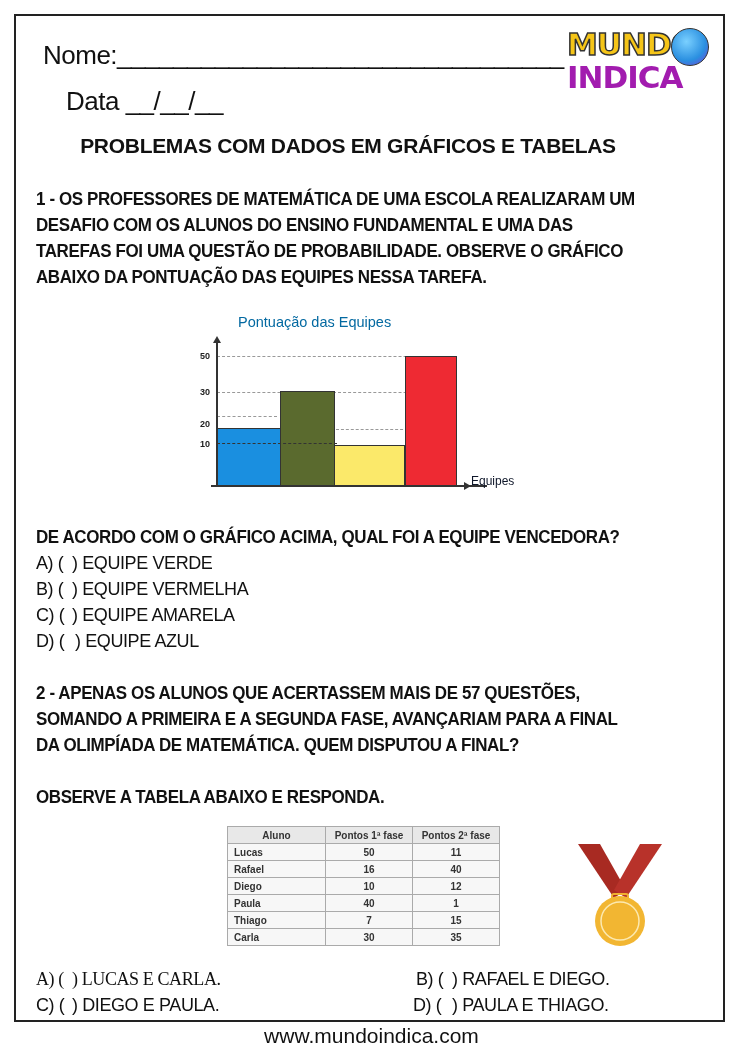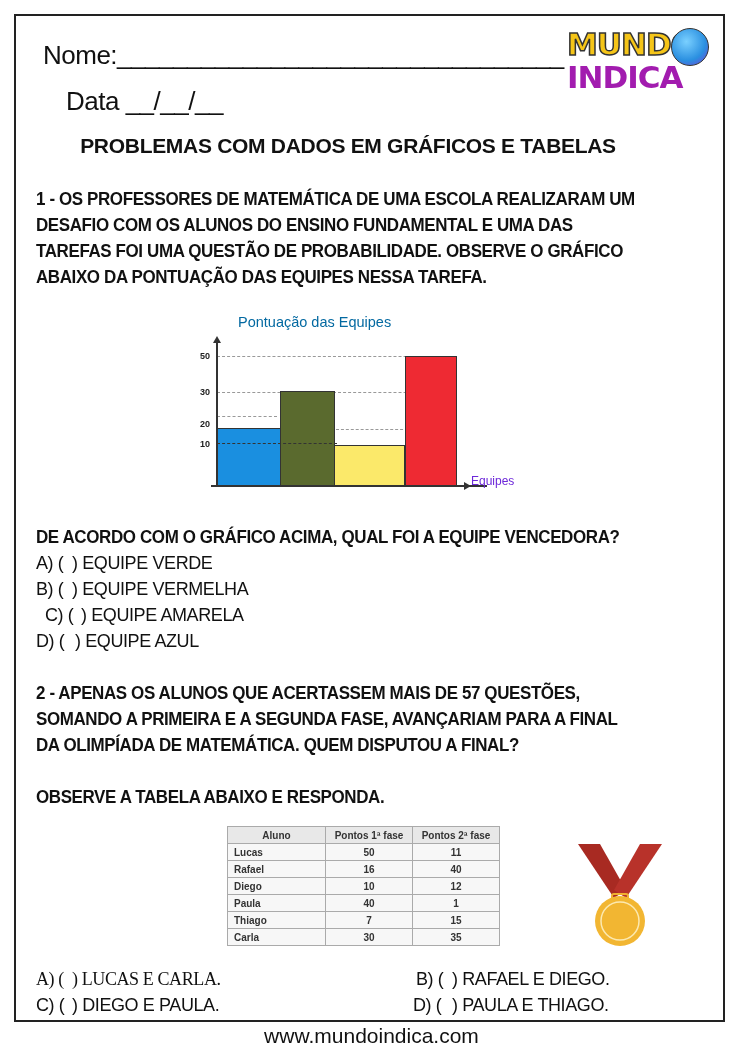--- a/index.html
+++ b/index.html
@@ -19,21 +19,21 @@
   .logo .indica { position:absolute; left:4px; top:33px; font-weight:900; font-size:31px; color:#a21caf; letter-spacing:-1px; font-family:"DejaVu Sans", sans-serif; }
   .logo .globe { position:absolute; left:108px; top:2px; width:36px; height:36px; border-radius:50%; background:radial-gradient(circle at 40% 35%, #7ad0ff, #2a8fe0 60%, #7a3ad8); border:1.5px solid #333; }
   
   .chart { left:186px; top:310px; width:340px; height:185px; }
   .chart .ctitle { position:absolute; left:52px; top:4px; font-size:14.5px; color:#0369a1; }
   .ytick { position:absolute; left:14px; font-size:9px; font-weight:bold; color:#222; }
   .bar { position:absolute; border:1.5px solid #333; box-sizing:border-box; }
   .grid { position:absolute; border-top:1.2px dashed #999; height:0; }
   .axis-y { position:absolute; left:30px; top:30px; width:1.5px; height:147px; background:#333; }
   .axis-x { position:absolute; left:25px; top:175px; width:276px; height:1.5px; background:#333; }
-  .xlab { position:absolute; left:285px; top:164px; font-size:12px; color:#6d28d9; }
+  .xlab { position:absolute; left:285px; top:164px; font-size:12px; color:#0f172a; }
   
   .tbl { left:227px; top:826px; border-collapse:collapse; font-size:10px; font-weight:bold; color:#333; background:#f7f7f7; }
   .tbl td, .tbl th { border:1px solid #aaa; height:16px; padding:0 6px; }
   .tbl th { background:#e8e8e8; font-weight:bold; }
   .tbl td.c { text-align:center; }
   .tbl .c1 { width:85px;margin-left:37px; } .tbl .c2 { width:74px; } .tbl .c3 { width:74px; }
   .medal { left:574px; top:838px; width:92px; height:110px; }
   .footer { left:0; width:743px; top:1024px; text-align:center; font-size:21px; color:#111; }
 </style>
 </head>
@@ -78,21 +78,21 @@
   <div class="axis-x"></div>
   <div class="abs" style="left:27px; top:26px; width:0; height:0; border-left:4px solid transparent; border-right:4px solid transparent; border-bottom:7px solid #333;"></div>
   <div class="abs" style="left:278px; top:172px; width:0; height:0; border-top:4px solid transparent; border-bottom:4px solid transparent; border-left:7px solid #333;"></div>
   <div class="xlab">Equipes</div>
 </div>
 
 <div class="abs para" style="top:524px;">DE ACORDO COM O GRÁFICO ACIMA, QUAL FOI A EQUIPE VENCEDORA?</div>
 
 <div class="abs opt cond" style="top:550px;"><span class="paren">A) (</span><span>) EQUIPE VERDE</span></div>
 <div class="abs opt cond" style="top:576px;"><span class="paren">B) (</span><span>) EQUIPE VERMELHA</span></div>
-<div class="abs opt cond" style="top:602px;margin-left:9px;"><span class="paren">C) (</span><span>) EQUIPE AMARELA</span></div>
+<div class="abs opt cond" style="top:602px;"><span class="paren">C) (</span><span>) EQUIPE AMARELA</span></div>
 <div class="abs opt cond" style="top:628px;"><span class="paren" style="width:39px;">D) (</span><span>) EQUIPE AZUL</span></div>
 
 <div class="abs para" style="top:680px;">
   <div>2 - APENAS OS ALUNOS QUE ACERTASSEM MAIS DE 57 QUESTÕES,</div>
   <div>SOMANDO A PRIMEIRA E A SEGUNDA FASE, AVANÇARIAM PARA A FINAL</div>
   <div>DA OLIMPÍADA DE MATEMÁTICA. QUEM DISPUTOU A FINAL?</div>
 </div>
 
 <div class="abs para" style="top:784px;">OBSERVE A TABELA ABAIXO E RESPONDA.</div>
 

